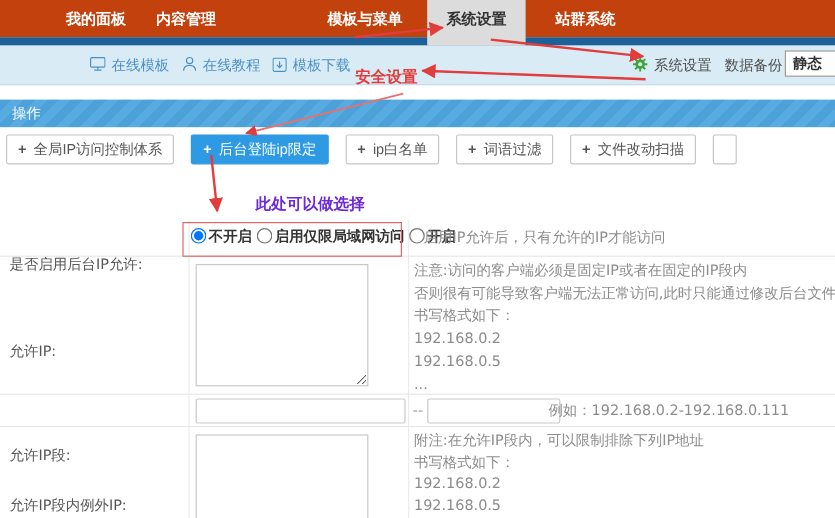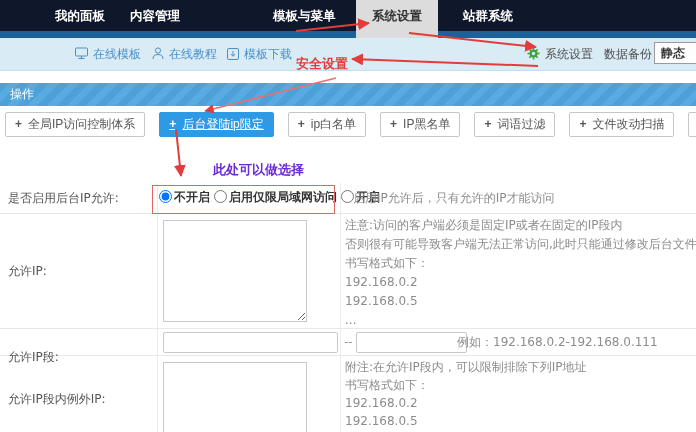--- a/index.html
+++ b/index.html
@@ -1,19 +1,19 @@
 <!DOCTYPE html>
 <html><head>
 <meta charset="utf-8">
 <style>
   html,body{margin:0;padding:0;background:#fff;}
   #screen{position:relative;width:696px;height:432px;overflow:hidden;background:#fff;
           font-family:"DejaVu Sans","Liberation Sans",sans-serif;}
   
-  .topnav{position:absolute;left:0;top:0;width:696px;height:31px;background:#0f172a;}
+  .topnav{position:absolute;left:0;top:0;width:696px;height:31px;background:#c2410c;}
   .navstrip{position:absolute;left:0;top:31px;width:696px;height:7px;background:#1d6199;}
   .navitem{position:absolute;top:0;height:31px;line-height:31px;font-size:12.5px;font-weight:bold;
            color:#fff;white-space:nowrap;cursor:pointer;}
   .navtab{position:absolute;left:356px;top:0;width:82px;height:38px;background:#dcdcdc;
           text-align:center;line-height:31px;font-size:12.5px;font-weight:bold;color:#333;cursor:pointer;}
   
   .secondbar{position:absolute;left:0;top:38px;width:696px;height:32px;background:#d9ecf6;
              border-bottom:1px solid #c7dded;}
   .sblink{position:absolute;top:0;height:43px;line-height:32px;font-size:12px;color:#4a8fc7;
           white-space:nowrap;cursor:pointer;}
@@ -25,25 +25,25 @@
              font-weight:bold;color:#333;padding-left:6px;cursor:pointer;}
   
   .secthead{position:absolute;left:0;width:696px;height:23px;line-height:23px;color:#fff;
             font-size:12px;padding-left:10px;box-sizing:border-box;
             background:repeating-linear-gradient(135deg,#4ba1d8 0 7px,#57abe0 7px 14px);}
   
   .btnrow{position:absolute;left:5px;top:112px;display:flex;gap:14px;width:760px;}
   .tbtn{height:25px;line-height:23px;border:1px solid #c6c6c6;border-radius:2px;background:#fff;
         color:#555;font-size:12px;padding:0 9px;box-sizing:border-box;white-space:nowrap;cursor:pointer;}
   .tbtn .plus{margin-right:6px;font-weight:bold;}
-  .tbtn.active{background:#2d9ae3;border-color:#2d9ae3;color:#fff;text-decoration:underline;}
+  .tbtn.active{background:#2d9ae3;border-color:#2d9ae3;color:#fff;}
   
   .frow{position:absolute;left:0;width:696px;border-bottom:1px solid #e8e8e8;box-sizing:border-box;}
   .vline{position:absolute;top:183px;width:1px;height:249px;background:#ececec;}
-  .flabel{position:absolute;left:8px;font-size:12px;color:#555;white-space:nowrap;}
+  .flabel{position:absolute;left:8px;font-size:12px;color:#555;white-space:nowrap;margin-top:22px;}
   .fnote{position:absolute;font-size:12px;color:#8c8c8c;white-space:nowrap;line-height:19px;}
   .radios{position:absolute;left:159px;top:6px;font-size:12px;color:#333;white-space:nowrap;}
   .radios input{vertical-align:-2px;margin:0 2px 0 0;}
   .radios label{margin-right:4px;cursor:pointer;font-weight:bold;}
   textarea.ta{position:absolute;left:163px;border:1px solid #c9c9c9;width:144px;resize:both;
               font-family:inherit;font-size:12px;box-sizing:border-box;}
   input.ti{position:absolute;border:1px solid #c9c9c9;height:21px;box-sizing:border-box;
            font-size:12px;padding:0 4px;border-radius:2px;}
   
   .anno-text{position:absolute;font-size:13px;font-weight:bold;z-index:12;white-space:nowrap;}
@@ -101,21 +101,20 @@
     <span class="sbright" style="left:604px">数据备份</span>
     <span class="staticbtn">静态</span>
   </div>
 
   <div class="secthead" style="top:83px">操作</div>
 
   <div class="btnrow">
     <button class="tbtn"><span class="plus">+</span><span>全局IP访问控制体系</span></button>
     <button class="tbtn active"><span class="plus">+</span><span>后台登陆ip限定</span></button>
     <button class="tbtn"><span class="plus">+</span><span>ip白名单</span></button>
-    <button class="tbtn"><span class="plus">+</span><span>IP黑名单</span></button>
     <button class="tbtn"><span class="plus">+</span><span>词语过滤</span></button>
     <button class="tbtn"><span class="plus">+</span><span>文件改动扫描</span></button>
     <button class="tbtn"></button>
   </div>
 
 
   <div class="vline" style="left:157px"></div>
   <div class="vline" style="left:340px"></div>
 
   <div class="frow" style="top:183px;height:31px">

